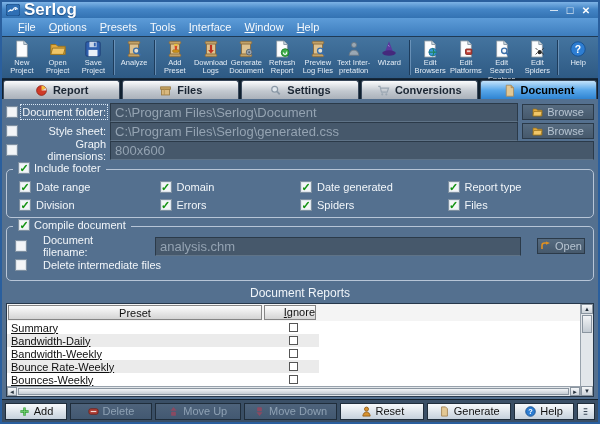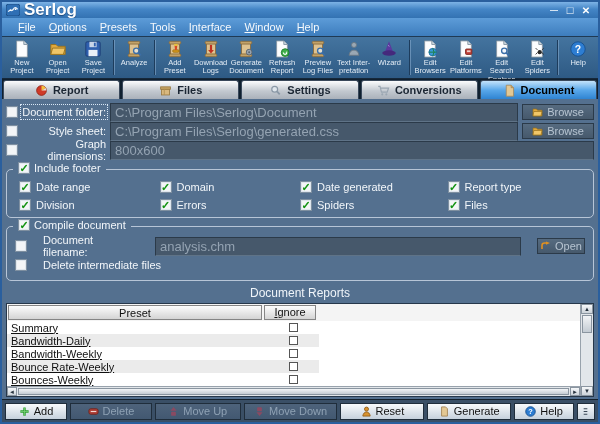--- a/index.html
+++ b/index.html
@@ -66,21 +66,21 @@
   .clabel{color:#f2f6fa;font-size:11px;flex:none;width:96px;}
   .clabel2{color:#f2f6fa;font-size:11px;}
   
   .reports-title{flex:none;text-align:center;color:#f0f5fa;font-size:12px;margin:5px 0 3px;}
   .reports-table{flex:1;min-height:0;background:#fff;border:1px solid #26374a;position:relative;overflow:hidden;}
   .thead{display:flex;gap:2px;padding:1px 0 1px 1px;background:#f4f4f4;}
   .th{background:linear-gradient(#fdfdfd,#d4d4d4);border:1px solid #858585;height:15px;
     display:flex;align-items:center;justify-content:center;font-size:11px;color:#101010;cursor:default;}
   .th.c-preset{width:254px;}
   .th.c-ignore{width:52px;}
-  .th.mnemonic{display:block;text-align:center;line-height:13px;}
+  .th.mnemonic{display:block;text-align:right;line-height:13px;}
   .th.mnemonic::first-letter{text-decoration:underline;}
   .tbody{overflow:hidden;}
   .trow{display:flex;height:13px;align-items:center;font-size:11px;color:#101010;cursor:default;text-decoration:underline;}
   .stripe{width:312px;height:100%;display:flex;align-items:center;}
   .trow:nth-child(even) .stripe{background:#ebebeb;}
   .pname{width:256px;padding-left:4px;overflow:hidden;white-space:nowrap;}
   .tcb{width:9px;height:9px;border:1px solid #555;background:#fff;margin-left:26px;flex:none;}
   
   .vscroll{position:absolute;top:0;right:0;bottom:0;width:13px;background:#e2e6ea;border-left:1px solid #98a2ac;
     display:flex;flex-direction:column;}

